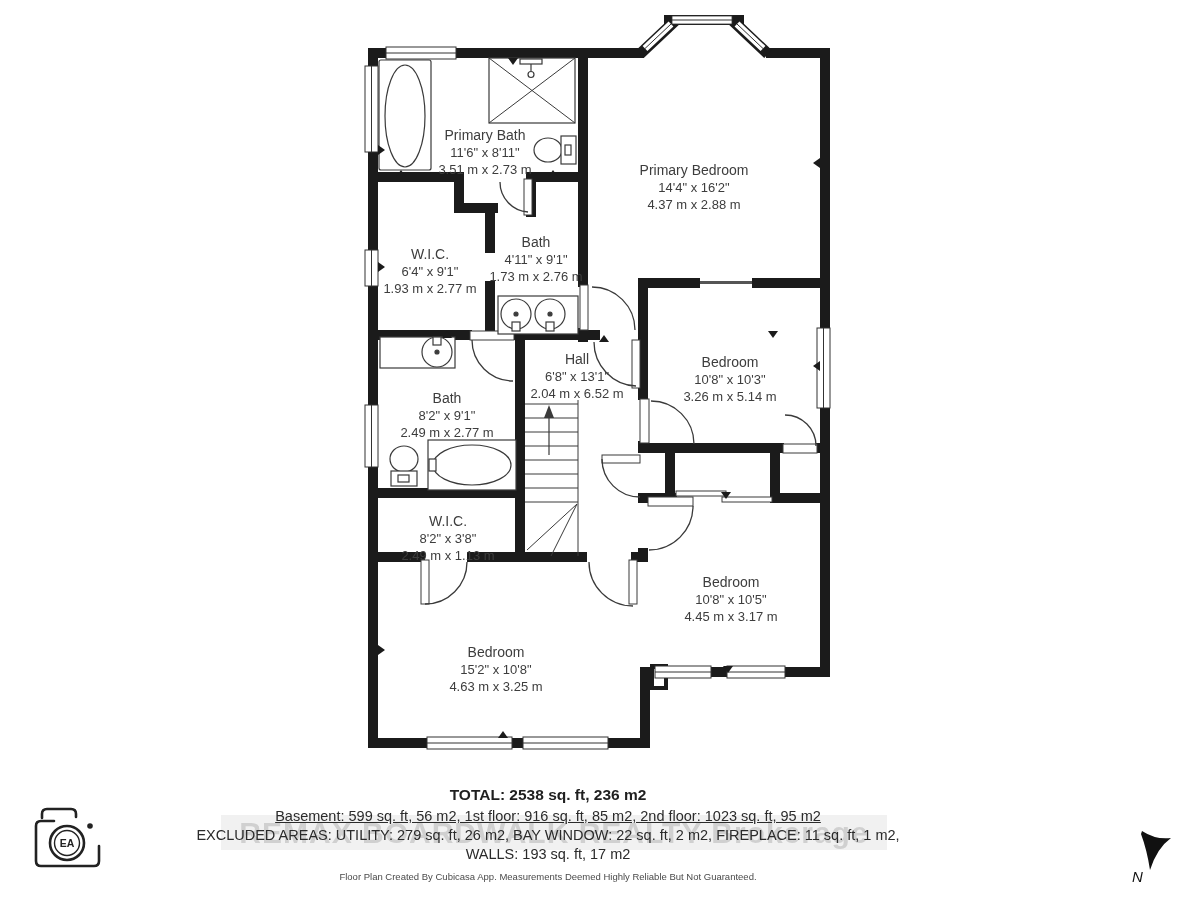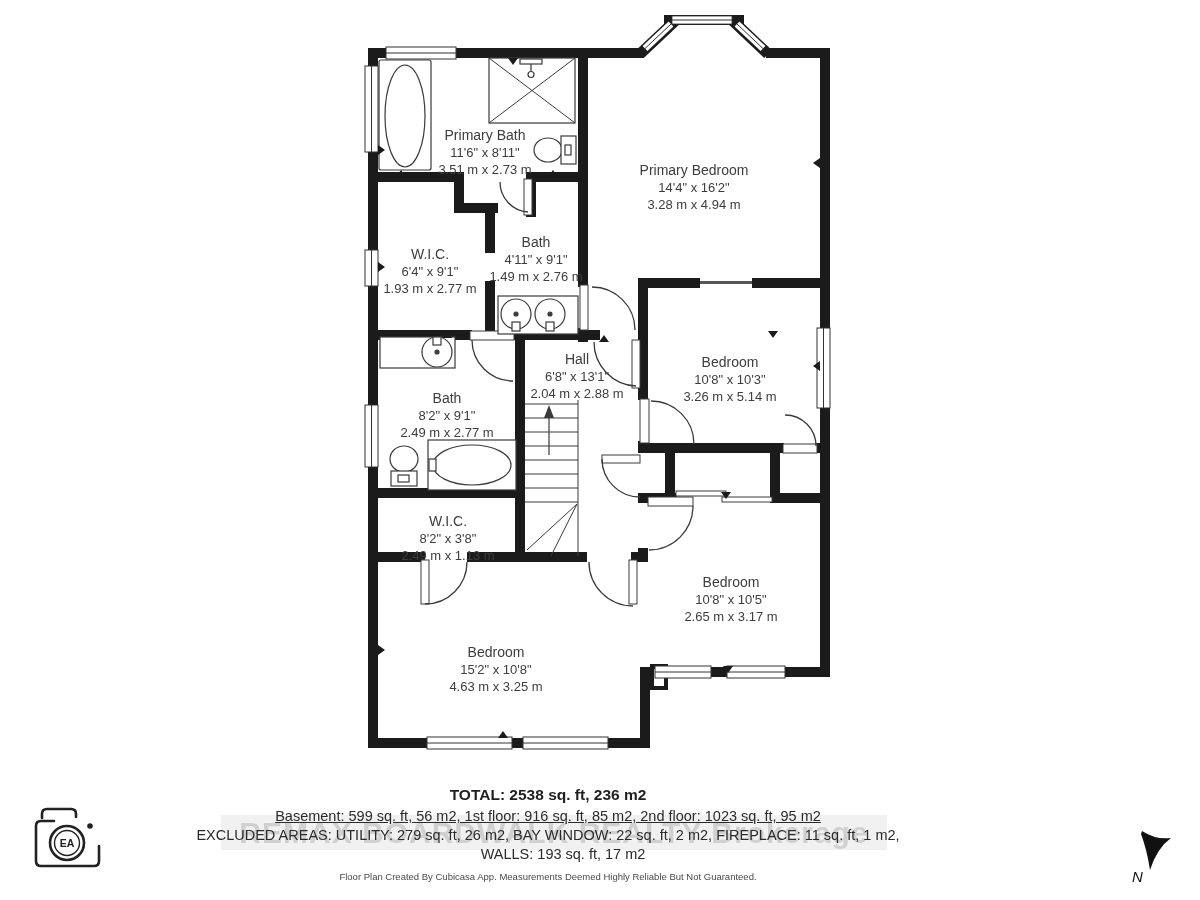--- a/index.html
+++ b/index.html
@@ -7,21 +7,21 @@
        font-family:"Liberation Sans", sans-serif;}
   #plan-svg{position:absolute;left:0;top:0;}
   .room-label{position:absolute;transform:translateX(-50%);text-align:center;
               color:#3d3d3d;white-space:nowrap;line-height:17px;}
   .room-label .rname{font-size:14px;}
   .room-label .rdim{font-size:13px;}
   .summary{position:absolute;left:0;width:1096px;text-align:center;color:#2b2b2b;}
   .sum-total{top:786px;font-size:15.5px;font-weight:bold;color:#1f1f1f;}
   .sum-floors{top:808px;font-size:14.5px;text-decoration:underline;}
   .sum-excluded{top:827px;font-size:14.5px;}
-  .sum-walls{top:846px;font-size:14.5px;padding-left:15px;}
+  .sum-walls{top:846px;font-size:14.5px;}
   .sum-disclaimer{top:871px;font-size:9.5px;color:#4a4a4a;}
   .watermark{position:absolute;left:0;top:816px;width:1108px;text-align:center;
              font-size:30px;font-weight:bold;letter-spacing:1px;
              color:rgba(40,40,40,0.16);z-index:0;}
   .watermark span{background:rgba(120,120,120,0.10);padding:1px 18px;}
   .summary{z-index:2;}
   #ea-badge{position:absolute;left:28px;top:804px;}
   #north{position:absolute;left:1126px;top:818px;}
 </style>
 </head>
@@ -265,36 +265,36 @@
 </svg>
 
 <div class="room-label" style="left:485px;top:127px;">
   <div class="rname">Primary Bath</div>
   <div class="rdim">11'6" x 8'11"</div>
   <div class="rdim">3.51 m x 2.73 m</div>
 </div>
 <div class="room-label" style="left:694px;top:162px;">
   <div class="rname">Primary Bedroom</div>
   <div class="rdim">14'4" x 16'2"</div>
-  <div class="rdim">3.28 m x 4.94 m</div>
+  <div class="rdim">4.37 m x 2.88 m</div>
 </div>
 <div class="room-label" style="left:430px;top:246px;">
   <div class="rname">W.I.C.</div>
   <div class="rdim">6'4" x 9'1"</div>
   <div class="rdim">1.93 m x 2.77 m</div>
 </div>
 <div class="room-label" style="left:536px;top:234px;">
   <div class="rname">Bath</div>
   <div class="rdim">4'11" x 9'1"</div>
-  <div class="rdim">1.49 m x 2.76 m</div>
+  <div class="rdim">1.73 m x 2.76 m</div>
 </div>
 <div class="room-label" style="left:577px;top:351px;">
   <div class="rname">Hall</div>
   <div class="rdim">6'8" x 13'1"</div>
-  <div class="rdim">2.04 m x 2.88 m</div>
+  <div class="rdim">2.04 m x 6.52 m</div>
 </div>
 <div class="room-label" style="left:730px;top:354px;">
   <div class="rname">Bedroom</div>
   <div class="rdim">10'8" x 10'3"</div>
   <div class="rdim">3.26 m x 5.14 m</div>
 </div>
 <div class="room-label" style="left:447px;top:390px;">
   <div class="rname">Bath</div>
   <div class="rdim">8'2" x 9'1"</div>
   <div class="rdim">2.49 m x 2.77 m</div>
@@ -305,21 +305,21 @@
   <div class="rdim">2.49 m x 1.13 m</div>
 </div>
 <div class="room-label" style="left:496px;top:644px;">
   <div class="rname">Bedroom</div>
   <div class="rdim">15'2" x 10'8"</div>
   <div class="rdim">4.63 m x 3.25 m</div>
 </div>
 <div class="room-label" style="left:731px;top:574px;">
   <div class="rname">Bedroom</div>
   <div class="rdim">10'8" x 10'5"</div>
-  <div class="rdim">2.65 m x 3.17 m</div>
+  <div class="rdim">4.45 m x 3.17 m</div>
 </div>
 
 <div class="summary sum-total">TOTAL: 2538 sq. ft, 236 m2</div>
 <div class="summary sum-floors">Basement: 599 sq. ft, 56 m2, 1st floor: 916 sq. ft, 85 m2, 2nd floor: 1023 sq. ft, 95 m2</div>
 <div class="summary sum-excluded">EXCLUDED AREAS: UTILITY: 279 sq. ft, 26 m2, BAY WINDOW: 22 sq. ft, 2 m2, FIREPLACE: 11 sq. ft, 1 m2,</div>
 <div class="summary sum-walls">WALLS: 193 sq. ft, 17 m2</div>
 <div class="summary sum-disclaimer">Floor Plan Created By Cubicasa App. Measurements Deemed Highly Reliable But Not Guaranteed.</div>
 
 <svg id="ea-badge" width="95" height="75" viewBox="0 0 95 75">
   <g stroke="#222" stroke-width="2.6" fill="none" stroke-linecap="round">

